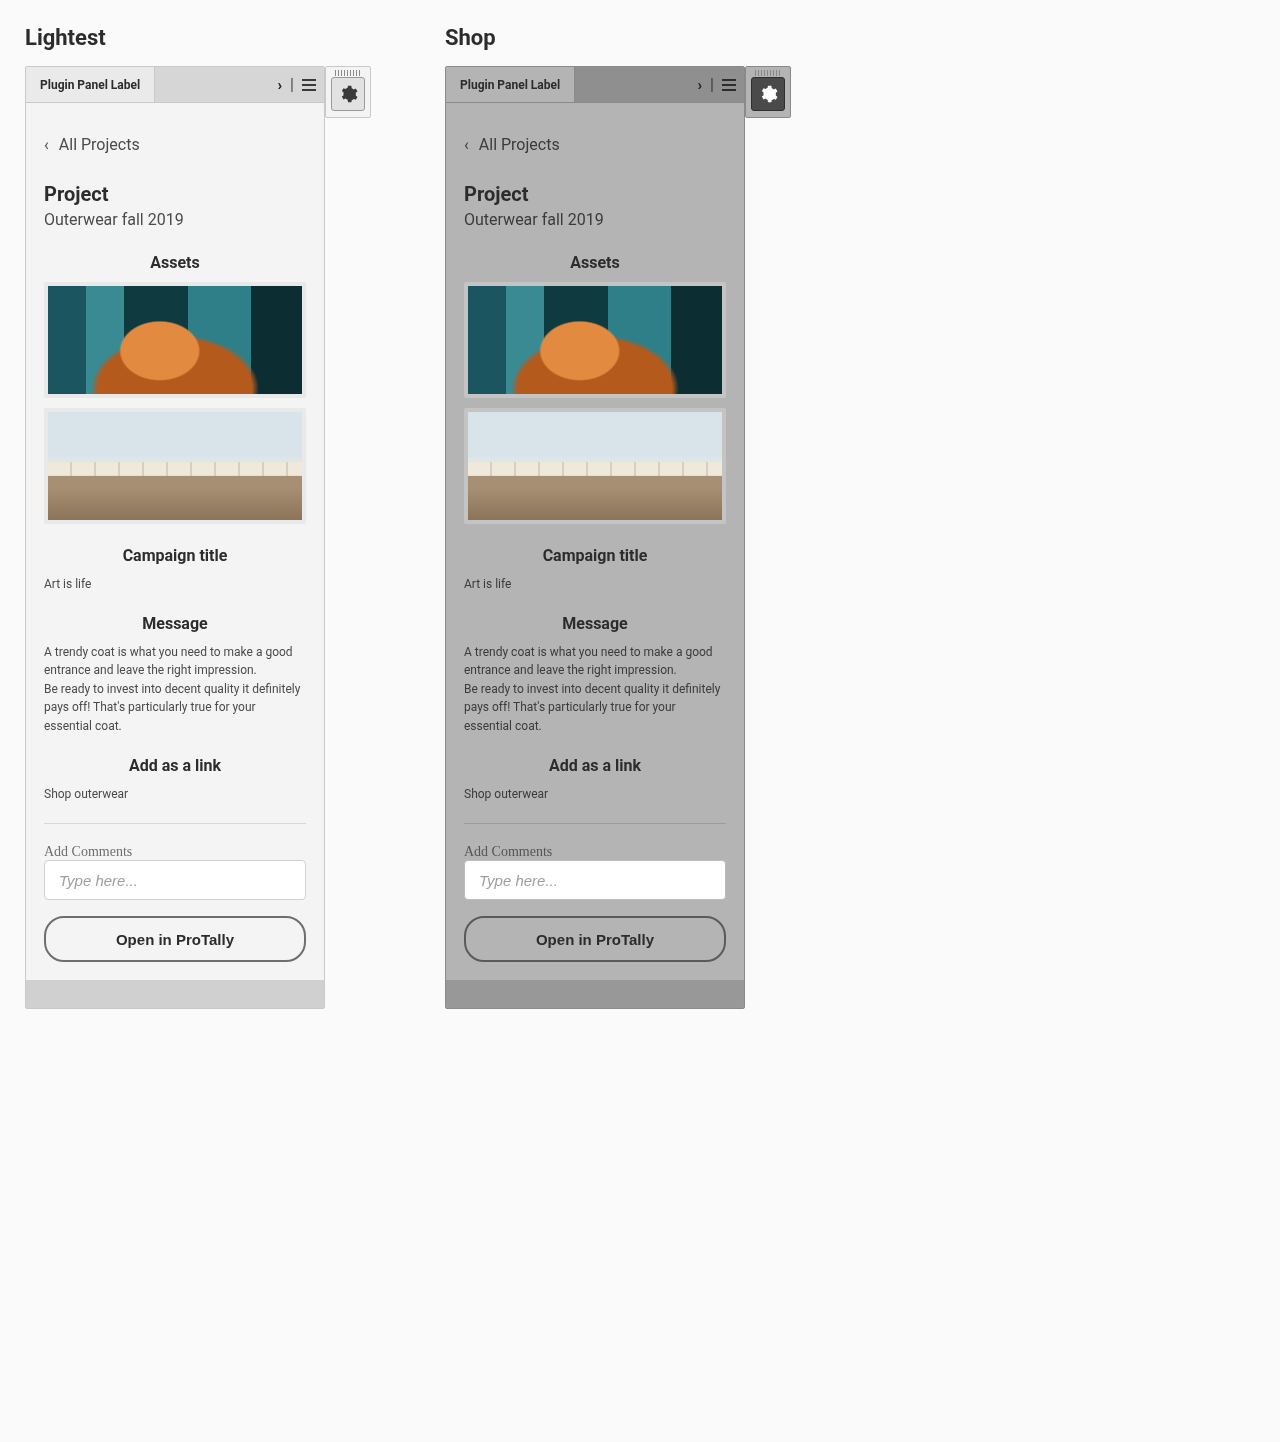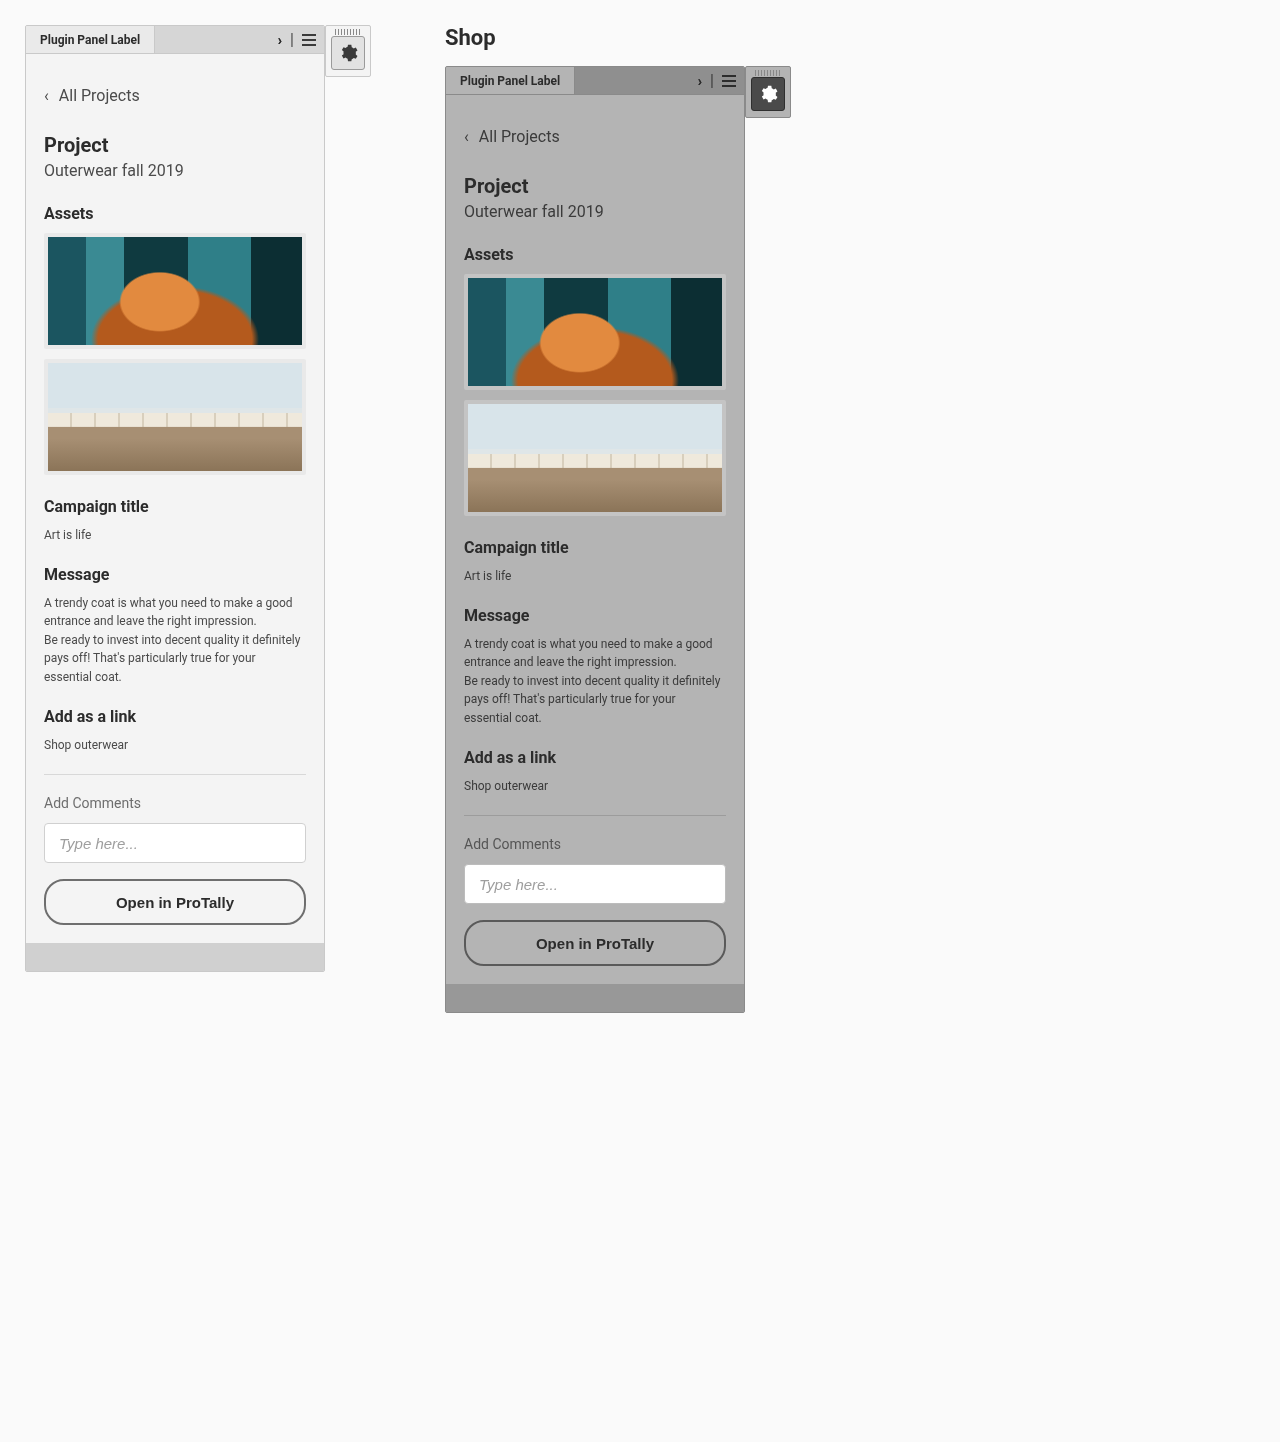--- a/index.html
+++ b/index.html
@@ -26,21 +26,21 @@
   .panel {
     border: 1px solid var(--border-panel);
     border-radius: 2px;
     width: 300px;
     background: var(--panel-bg);
     overflow: hidden;
   }
   .panel-header {
     display: flex;
     align-items: stretch;
-    height: 28px;
+    height: 36px;
     background: var(--header-bg);
     border-bottom: 1px solid var(--border-panel);
   }
   .tab {
     background: var(--tab-bg);
     border-right: 1px solid var(--border-panel);
     padding: 0 14px;
     display: flex; align-items: center;
     font-size: 12px;
     font-weight: 700;
@@ -86,21 +86,21 @@
   }
   .back-link {
     display:flex; align-items:center; gap:10px;
     color: var(--mid-text);
     font-size: 16px;
     margin: 14px 0 28px 0;
   }
   .back-link .chev { font-size: 16px; }
   .section-heading { font-size: 20px; font-weight: 700; color: var(--strong-text); margin: 4px 0 4px 0; }
   .project-sub { font-size: 16px; color: var(--mid-text); margin: 0 0 24px 0; }
-  .label-strong { font-size: 16px; font-weight: 700; color: var(--strong-text); margin: 0 0 10px 0; }
+  .label-strong { font-size: 16px; font-weight: 700; color: var(--strong-text); margin: 0 0 10px 0; text-align: center; }
   .value { font-size: 12px; color: var(--mid-text); margin: 0 0 20px 0; line-height: 1.55; }
   .asset {
     border: 4px solid var(--asset-border);
     border-radius: 2px;
     margin-bottom: 10px;
     height: 116px;
     overflow:hidden;
   }
   .asset.cat {
     background:
@@ -110,21 +110,21 @@
       radial-gradient(ellipse 140px 90px at 50% 95%, #b45a1d 0 55%, transparent 60%),
       linear-gradient(to right, #1b5560 0 15%, #3a8a93 15% 30%, #0f3a40 30% 55%, #2f7f88 55% 80%, #0c2e33 80% 100%);
   }
   .asset.town {
     background:
       linear-gradient(to bottom, #d8e4ea 0 42%, #dfe6e8 42% 46%, transparent 46%),
       repeating-linear-gradient(to right, #efe9dc 0 22px, #d8cfbd 22px 24px) 0 46%/100% 24% no-repeat,
       linear-gradient(to bottom, #a78f73 70%, #8b7458 100%);
   }
   .rule { border: 0; border-top: 1px solid var(--rule); margin: 18px 0 20px 0; }
-  .form-label { font-size: 14px; color: var(--placeholder); margin-bottom: 12px; }
+  .form-label { font-size: 14px; color: var(--placeholder); margin-bottom: 0; font-family: Liberation Serif, serif; }
   .text-input {
     width: 100%; height: 40px;
     border: 1px solid var(--input-border);
     border-radius: 4px;
     background: #ffffff;
     padding: 0 14px;
     font-size: 15px; font-style: italic;
     color: #4d7c0f;
   }
   .text-input::placeholder { color: #9e9e9e; font-style: italic; }
@@ -180,20 +180,21 @@
     --gear-icon: #ffffff;
     --panel-bg: #b4b4b4;
   }
 </style>
 </head>
 <body>
 
 <div class="variants">
 
   <div class="variant-col">
+    <h1 class="variant-title">Lightest</h1>
     <div class="stage theme-lightest">
       <div class="panel">
         <div class="panel-header">
           <div class="tab">Plugin Panel Label</div>
           <div class="header-spacer"></div>
           <div class="header-actions">
             <span class="chevrons-right">››</span>
             <span class="sep">|</span>
             <span class="menu-icon">
               <svg width="14" height="12" viewBox="0 0 14 12">

